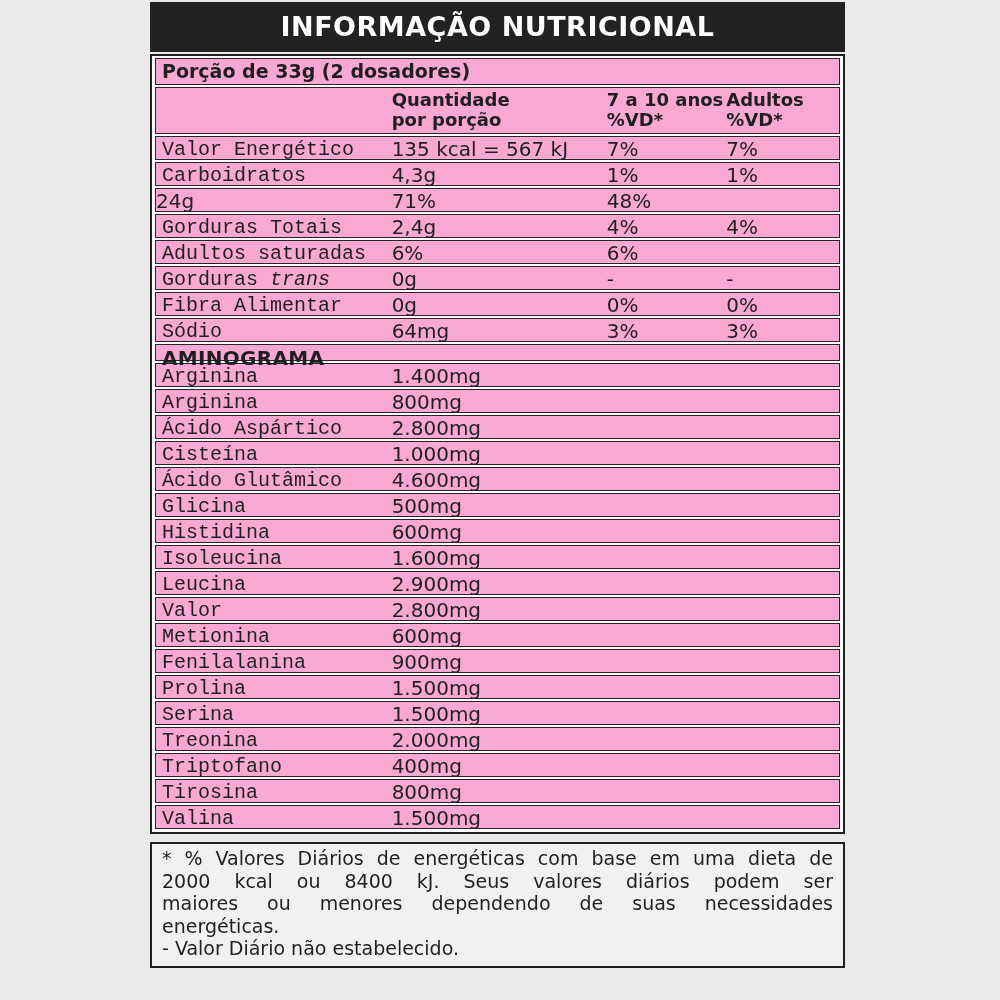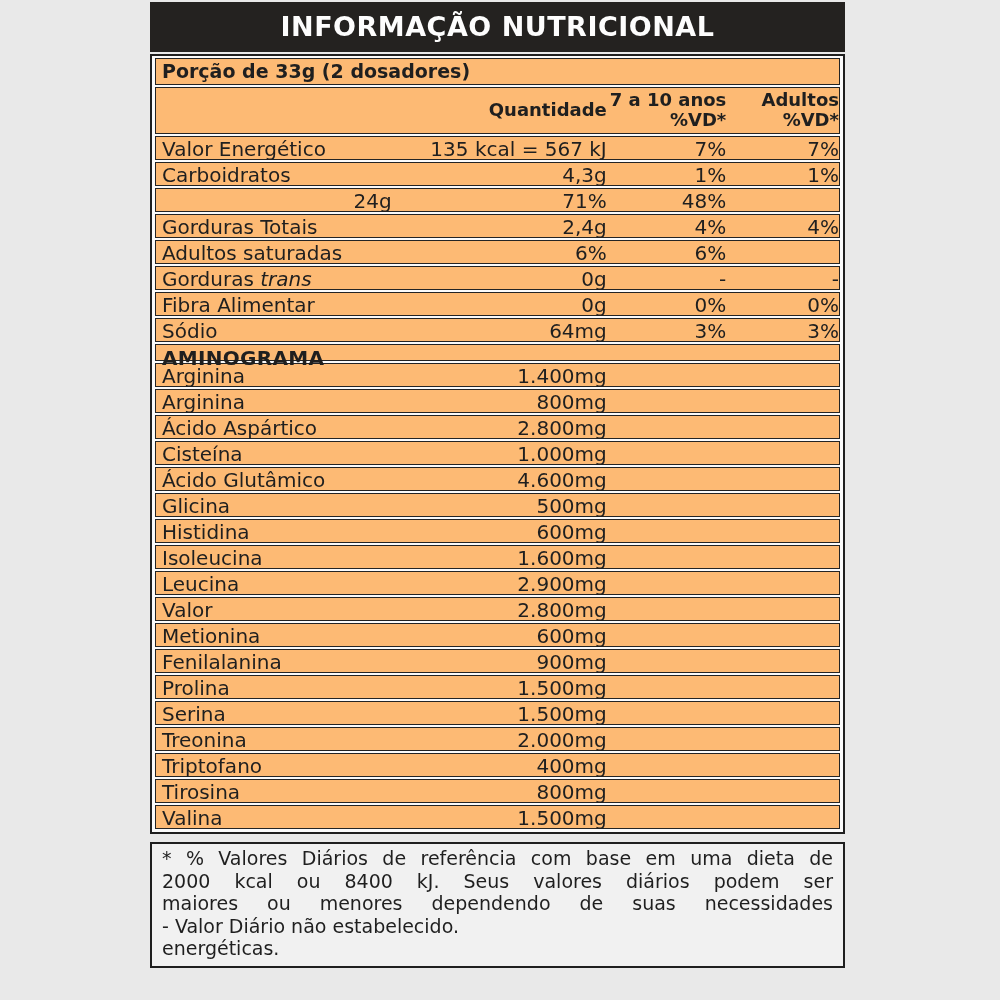--- a/index.html
+++ b/index.html
@@ -20,40 +20,40 @@
 
   .sheet {
     margin-top: 2px;
     border: 2px solid #1f1f1f;
     background: #fbfbfb;
     padding: 0 3px 3px 3px;
   }
 
   .row {
     border: 1.5px solid #242424;
-    background: #fdba74;
+    background: #f9a8d4;
     margin-top: 2px;
   }
   .grid {
     display: grid;
     grid-template-columns: 34.5% 31.5% 17.5% 16.5%;
     align-items: center;
   }
   .portion {
     font-weight: bold; font-size: 19px; line-height: 21px;
     padding: 2px 6px;
   }
   .colheader {
     font-weight: bold; font-size: 18px; line-height: 20px;
     padding: 2px 0 3px 0;
   }
-  .colheader .cell { text-align: right; }
+  .colheader .cell { text-align: left; }
   .data-row { height: 24px; font-size: 20px; }
-  .cell-name { padding-left: 6px; white-space: nowrap; overflow: hidden; }
-  .cell-center { text-align: right; }
+  .cell-name { padding-left: 6px; white-space: nowrap; overflow: hidden; font-family: Liberation Mono, monospace; }
+  .cell-center { text-align: left; }
   .section-row {
     font-weight: bold; font-size: 20px; letter-spacing: 0.3px;
     padding: 1px 6px; height: 17px;
   }
   .italic { font-style: italic; }
 
   .footnote {
     margin-top: 8px;
     border: 2px solid #1f1f1f;
     background: #f1f1f1;
@@ -70,20 +70,21 @@
   <div class="title-bar">INFORMAÇÃO NUTRICIONAL</div>
 
   <div class="sheet">
 
     <div class="row portion">Porção de 33g (2 dosadores)</div>
 
     <div class="row colheader grid">
       <div class="cell"></div>
       <div class="cell">
         <div>Quantidade</div>
+        <div>por porção</div>
       </div>
       <div class="cell">
         <div>7 a 10 anos</div>
         <div>%VD*</div>
       </div>
       <div class="cell">
         <div>Adultos</div>
         <div>%VD*</div>
       </div>
     </div>
@@ -271,20 +272,20 @@
     <div class="cell-name">Valina</div>
     <div class="cell-center">1.500mg</div>
     <div></div>
     <div></div>
   </div>
 </div>
 
   </div>
 
   <div class="footnote">
-    <div class="just">* % Valores Diários de referência com base em uma dieta de</div>
+    <div class="just">* % Valores Diários de energéticas com base em uma dieta de</div>
     <div class="just">2000 kcal ou 8400 kJ. Seus valores diários podem ser</div>
     <div class="just">maiores ou menores dependendo de suas necessidades</div>
+    <div>energéticas.</div>
     <div>- Valor Diário não estabelecido.</div>
-    <div>energéticas.</div>
   </div>
 
 </div>
 
 </body></html>

